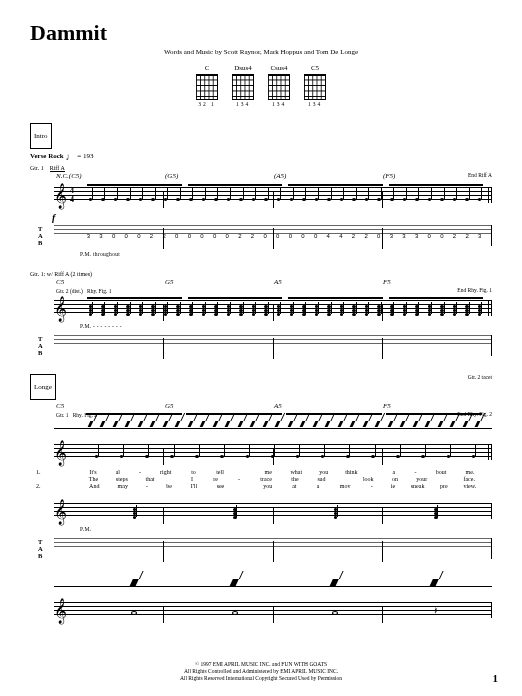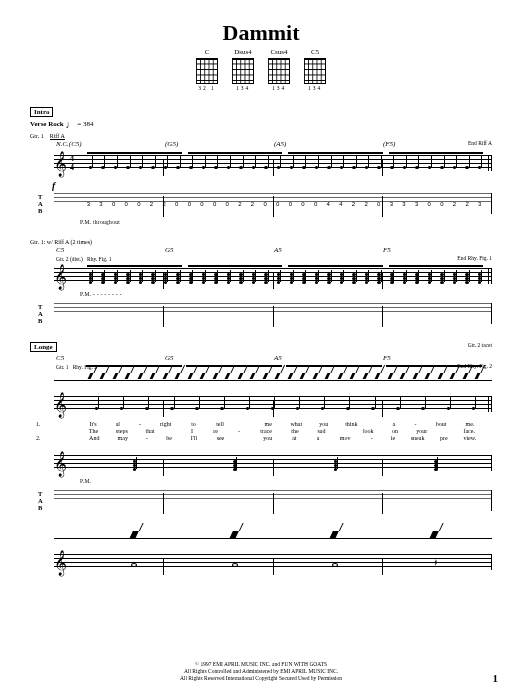--- a/index.html
+++ b/index.html
@@ -17,21 +17,20 @@
     position: relative;
     height: 100%;
   }
   .source {
     text-align: center;
     font-style: italic;
     font-size: 8px;
     margin-bottom: 2px;
   }
   .title {
-    text-align: center;
     font-size: 22px;
     font-weight: bold;
     margin-bottom: 2px;
   }
   .credits {
     text-align: center;
     font-size: 7px;
     margin-bottom: 8px;
   }
   .chord-diagrams {
@@ -55,25 +54,25 @@
     background-size: 100% 2px, 100% 5.5px, 4.2px 100%;
     background-repeat: no-repeat, repeat-y, repeat-x;
     background-position: 0 0, 0 0, 0 0;
     margin: 0 auto;
     border-right: 1px solid #000;
     border-bottom: 1px solid #000;
   }
   .fret-num { font-size: 5.5px; margin-top: 1px; letter-spacing: 2px;}
   .section-label {
     font-size: 7px;
-    font-weight: bold;
+    font-weight: normal;
     margin-bottom: 2px;
     border: 1px solid #000;
     display: inline-block;
-    padding: 0 3px;
+    padding: 8px 3px;
   }
   .section-wrap { margin-bottom: 14px; }
   .tempo-row {
     font-size: 7px;
     margin-bottom: 3px;
   }
   .tempo-row .note-sym { font-size: 10px; vertical-align: middle;}
   .gtr-label {
     font-size: 6px;
     margin-bottom: 1px;
@@ -263,20 +262,21 @@
     content:""; position:absolute; right:-0.5px; top:-8px; width:0.6px; height:8px; background:#000;
   }
   .sbeam{ position:absolute; top:-8px; left:2px; right:2px; height:1.5px; background:#000;}
 </style>
 </head>
 <body>
 
 <div class="page">
 
   <div class="title">Dammit</div>
+  <div class="credits">Words and Music by Scott Raynor, Mark Hoppus and Tom De Longe</div>
 
   <div class="chord-diagrams">
     <div class="chord-block">
       <div class="chord-name">C</div>
       <div class="fretboard"></div>
       <div class="fret-num">32 1</div>
     </div>
     <div class="chord-block">
       <div class="chord-name">Dsus4</div>
       <div class="fretboard"></div>
@@ -292,21 +292,21 @@
       <div class="fretboard"></div>
       <div class="fret-num">134</div>
     </div>
   </div>
 
   <div class="section-wrap">
     <span class="section-label">Intro</span>
     <div class="tempo-row">
       <b>Verse Rock</b>
       <span class="note-sym">♩</span> = 
-      <span>384</span>
+      <span>193</span>
     </div>
     <div class="gtr-label">
       <span>Gtr. 1</span> &nbsp;&nbsp;
       <span style="border-bottom:0.5px solid #000;">Riff A</span>
     </div>
     <div class="chord-row">
       <span>N.C.(C5)</span>
       <span>(G5)</span>
       <span>(A5)</span>
       <span>(F5)</span>

